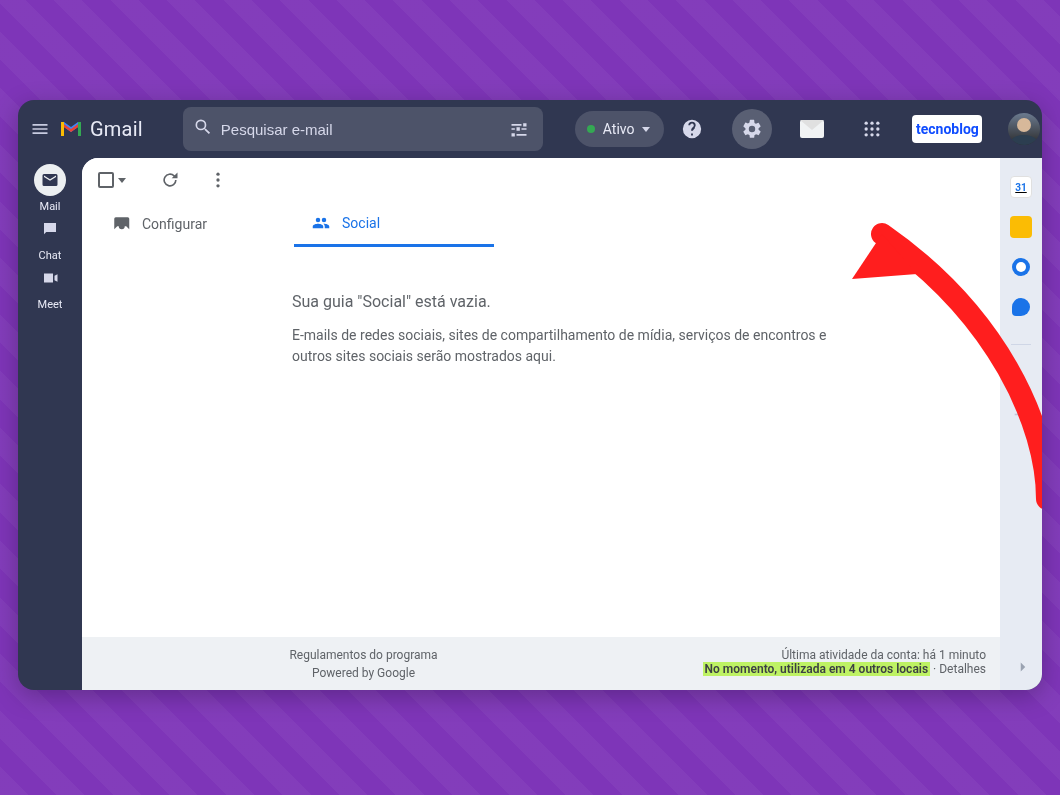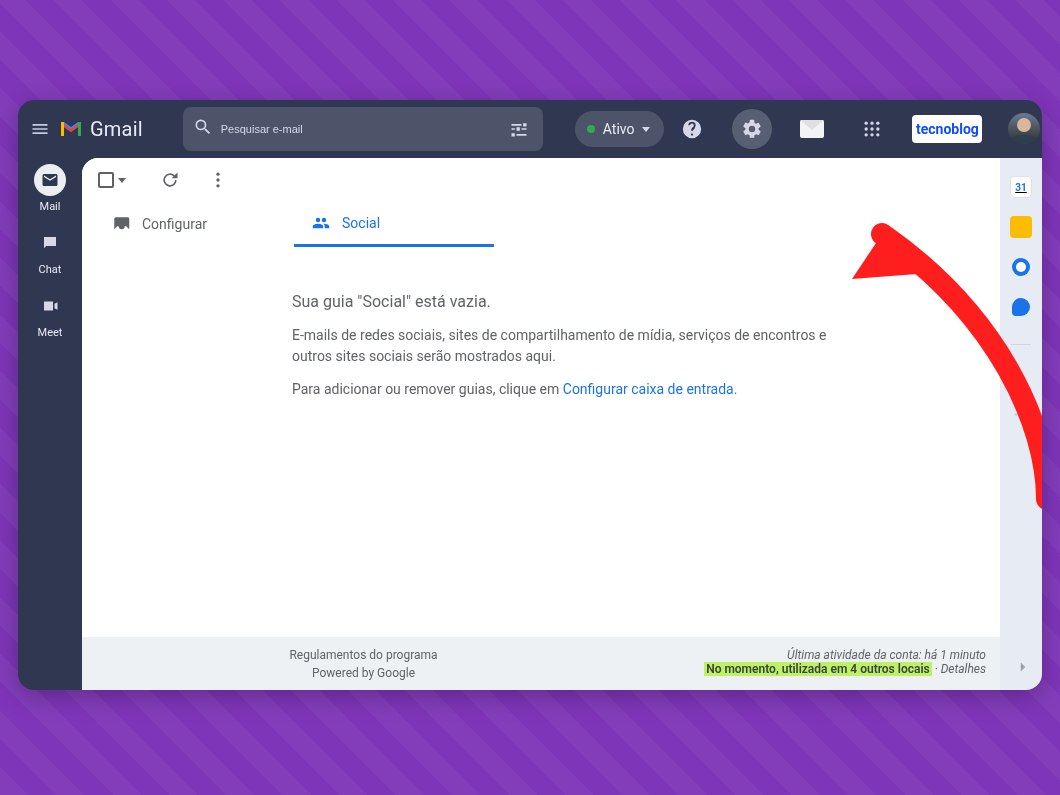--- a/index.html
+++ b/index.html
@@ -52,21 +52,21 @@
   .brand-text { color: #e8eaf6; font-size: 20px; letter-spacing: .2px; }
   .search {
     flex: 0 0 auto;
     width: 360px; height: 44px;
     background: rgba(255,255,255,.14);
     border-radius: 8px;
     display:flex; align-items:center; gap:8px; padding: 0 10px;
     margin-left: 26px;
   }
   .search input {
-    flex:1; background:transparent; border:none; color:#e8eaf6; font-size:11px; outline:none;
+    flex:1; background:transparent; border:none; color:#e8eaf6; font-size:15px; outline:none;
   }
   .search input::placeholder { color:#d6d8ea; }
   .icon-btn {
     width:40px; height:40px; border-radius:50%; display:flex; align-items:center; justify-content:center;
     cursor:pointer;
   }
   .icon-btn svg { fill:#d6d8ea; }
   .status-chip {
     height:36px; padding:0 14px 0 12px; border-radius:18px;
     background: rgba(255,255,255,.14);
@@ -91,21 +91,21 @@
     position:relative; overflow:hidden;
   }
   .avatar::after{ content:""; position:absolute; width:14px; height:14px; background:#d7b89a; border-radius:50%; top:5px; }
   .avatar::before{ content:""; position:absolute; width:26px; height:14px; background:#2c3e50; border-radius:50% 50% 0 0; bottom:-4px; }
 
   
   .body {
     flex:1; display:flex; min-height:0;
   }
   .rail {
-    width:64px; display:flex; flex-direction:column; align-items:center; gap:14px; padding-top:6px;
+    width:64px; display:flex; flex-direction:column; align-items:center; padding-top:6px;
     color:#e8eaf6; font-size:11px;
   }
   .rail-item { display:flex; flex-direction:column; align-items:center; gap:4px; cursor:pointer; }
   .rail-icon {
     width:32px; height:32px; border-radius:50%; display:flex; align-items:center; justify-content:center;
   }
   .rail-icon.active { background:#eceff1; }
   .rail-icon.active svg { fill:#303751; }
   .rail-icon svg { fill:#d6d8ea; }
 
@@ -161,21 +161,21 @@
   .empty p { margin-bottom:12px; max-width: 560px; line-height:1.5; }
   .link { color:#1a73e8; cursor:pointer; }
 
   .footer {
     border-top:1px solid transparent; background:#eef1f4;
     padding:10px 14px; display:flex; justify-content:space-between; color:#5f6368; font-size:12px;
   }
   .footer .left { text-align:center; flex:1; display:flex; flex-direction:column; gap:4px; align-items:center; margin-left:60px;}
   .footer .right { text-align:right; flex:1; }
   .hl { background:#bef264; padding:0 2px; color:#3c4043; font-weight:600; }
-  .mut { color:#5f6368;font-style:italic; }
+  .mut { color:#5f6368; }
 
   
   .arrow-annot {
     position:absolute;
     left: 740px; top: 46px;
     width: 260px; height: 320px;
     pointer-events:none;
   }
 </style>
 </head>
@@ -320,23 +320,20 @@
             <svg width="18" height="18" viewBox="0 0 24 24">
                 <path d="M16 11a3 3 0 10-3-3 3 3 0 003 3zM8 11a3 3 0 10-3-3 3 3 0 003 3zM8 13c-2.33 0-7 1.17-7 3.5V19h14v-2.5C15 14.17 10.33 13 8 13zM16 13c-.29 0-.62 0-.97.05A4.22 4.22 0 0117 16.5V19h6v-2.5c0-2.33-4.67-3.5-7-3.5z"></path>
               </svg>
             <span>Social</span>
           </div>
         </div>
 
         <div class="empty">
           <h3>Sua guia "Social" está vazia.</h3>
           <p>E-mails de redes sociais, sites de compartilhamento de mídia, serviços de encontros e outros sites sociais serão mostrados aqui.</p>
-          <p>
-            <span>Para adicionar ou remover guias, clique em </span><span class="link">Configurar caixa de entrada.</span>
-          </p>
         </div>
 
         <div class="footer">
           <div class="left">
             <span>Regulamentos do programa</span>
             <span>Powered by Google</span>
           </div>
           <div class="right">
             <div class="mut">Última atividade da conta: há 1 minuto</div>
             <div>

